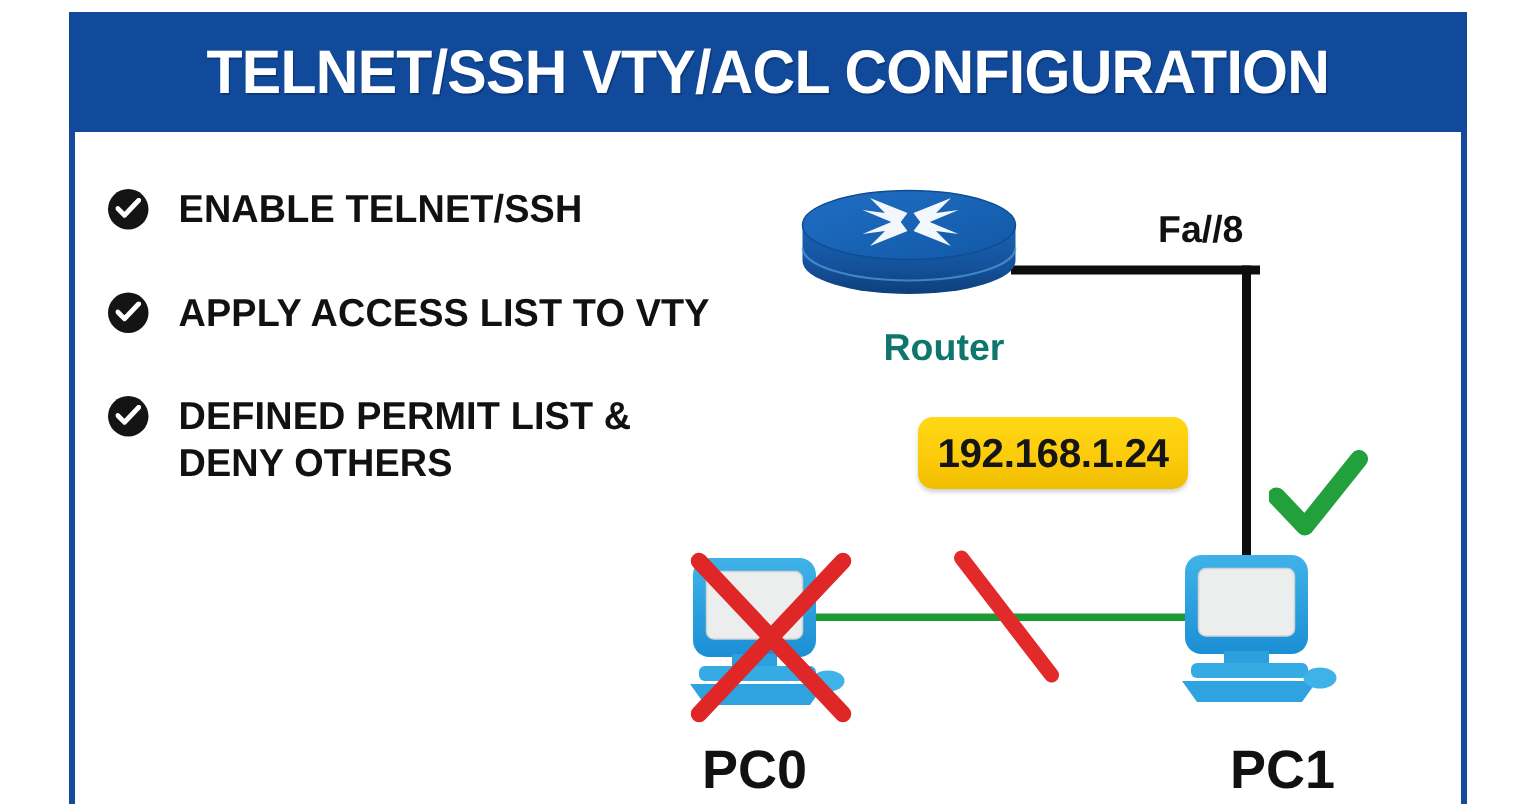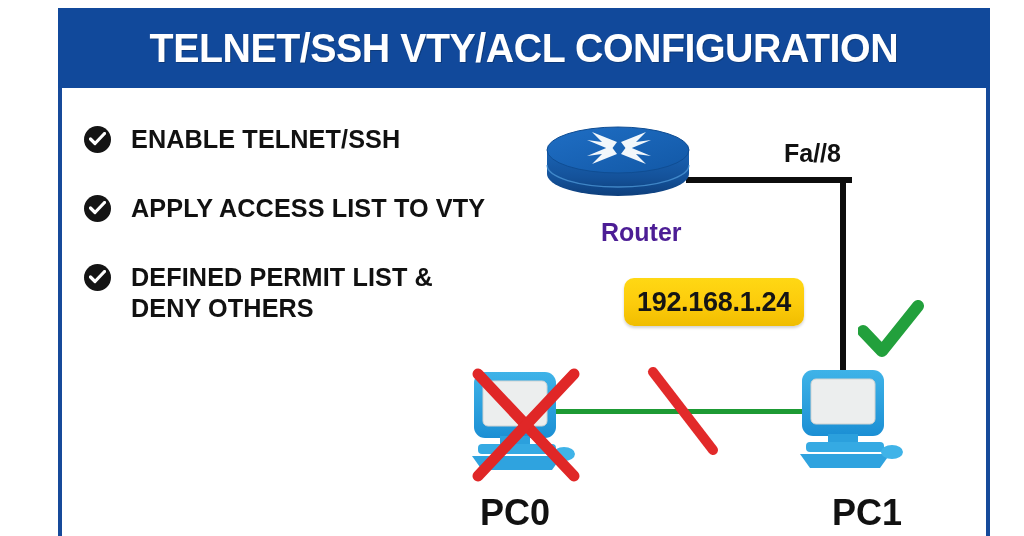--- a/index.html
+++ b/index.html
@@ -12,21 +12,20 @@
     height: 536px;
     overflow: hidden;
     font-family: "Liberation Sans", sans-serif;
   }
 
   #canvas {
     position: relative;
     width: 965px;
     height: 536px;
     background: #ffffff;
-    margin-left: 12px;
   }
 
   
   #card {
     position: absolute;
     left: 46px;
     top: 8px;
     width: 932px;
     height: 528px;
     box-sizing: border-box;
@@ -115,21 +114,21 @@
     width: 146px;
     height: 82px;
   }
   #router-label {
     position: absolute;
     left: 589px;
     top: 218px;
     font-family: "Liberation Sans", sans-serif;
     font-weight: bold;
     font-size: 25px;
-    color: #4c1d95;
+    color: #0f766e;
     white-space: nowrap;
   }
 
   
   #fa-label {
     position: absolute;
     left: 772px;
     top: 139px;
     font-family: "Liberation Sans", sans-serif;
     font-weight: bold;

